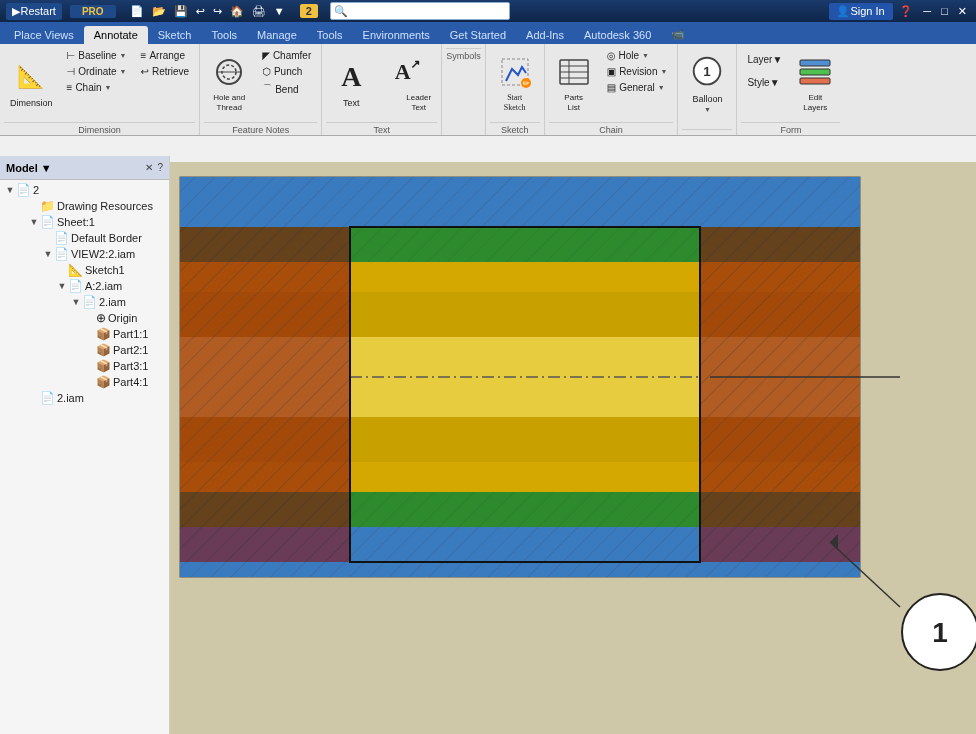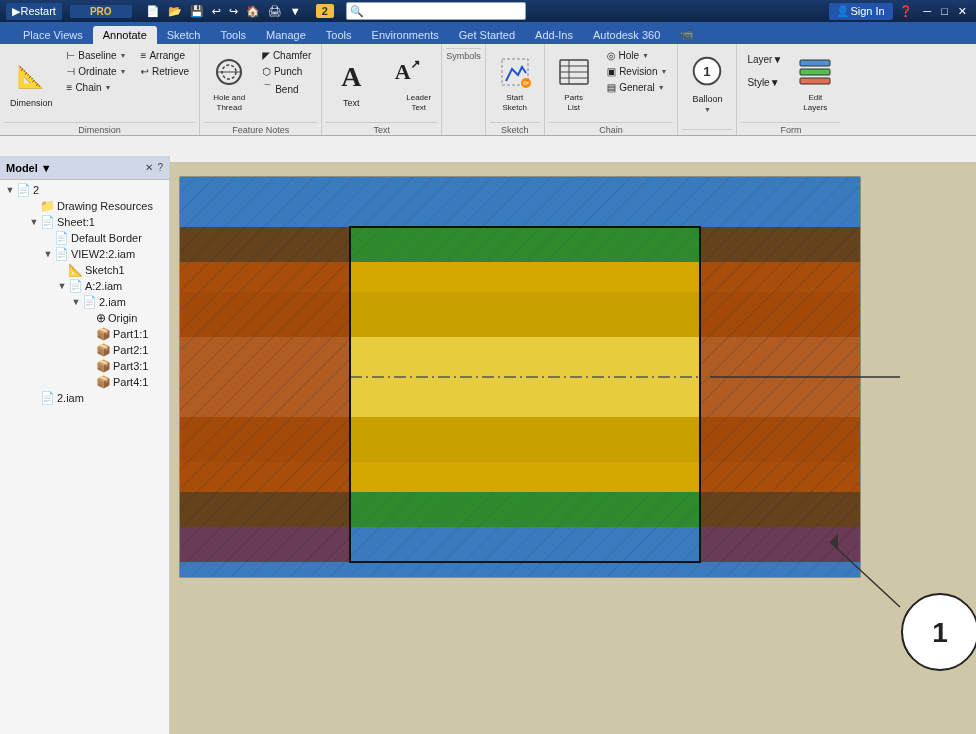--- a/index.html
+++ b/index.html
@@ -50,21 +50,21 @@
       font-size: 10px;
       color: #999;
     }
 
     
     #ribbon-tabs {
       height: 22px;
       background: #2a5ba8;
       display: flex;
       align-items: flex-end;
-      padding: 0 13px;
+      padding: 0 4px;
     }
     .ribbon-tab {
       padding: 3px 10px;
       font-size: 11px;
       color: #cce0ff;
       cursor: pointer;
       border-radius: 3px 3px 0 0;
       background: transparent;
     }
     .ribbon-tab.active {
@@ -144,21 +144,21 @@
       font-size: 22px;
     }
     .dropdown-arrow { font-size: 7px; color: #555; }
 
     
     .pro-badge {
       background: #1e4a8a;
       color: #f0c040;
       font-weight: bold;
       font-size: 10px;
-      padding: 1px 20px;
+      padding: 1px 12px;
       border-radius: 2px;
     }
 
     
     #left-panel {
       position: absolute;
       top: 156px;
       left: 0;
       width: 170px;
       bottom: 0;
@@ -352,21 +352,21 @@
     <div class="ribbon-group-content">
       <button class="ribbon-btn-large">
         <div class="large-icon">
           <svg width="34" height="34" viewBox="0 0 34 34">
             <rect x="4" y="4" width="26" height="26" fill="none" stroke="#888" stroke-width="1" stroke-dasharray="3,2"></rect>
             <path d="M8 26 L14 14 L20 20 L24 12 L28 18" fill="none" stroke="#2255cc" stroke-width="2"></path>
             <circle cx="28" cy="28" r="5" fill="#ff8800"></circle>
             <text x="28" y="31" text-anchor="middle" font-size="8" fill="white">✏</text>
           </svg>
         </div>
-        <span style="font-size:8px;line-height:1.2;">Start<br>Sketch</span>
+        <span style="font-size:8px;line-height:1.2;font-family:Liberation Serif, serif;">Start<br>Sketch</span>
       </button>
     </div>
     <div class="ribbon-group-label">Sketch</div>
   </div>
 
   <div class="ribbon-group">
     <div class="ribbon-group-content">
       <button class="ribbon-btn-large">
         <div class="large-icon">
           <svg width="34" height="34" viewBox="0 0 34 34">

